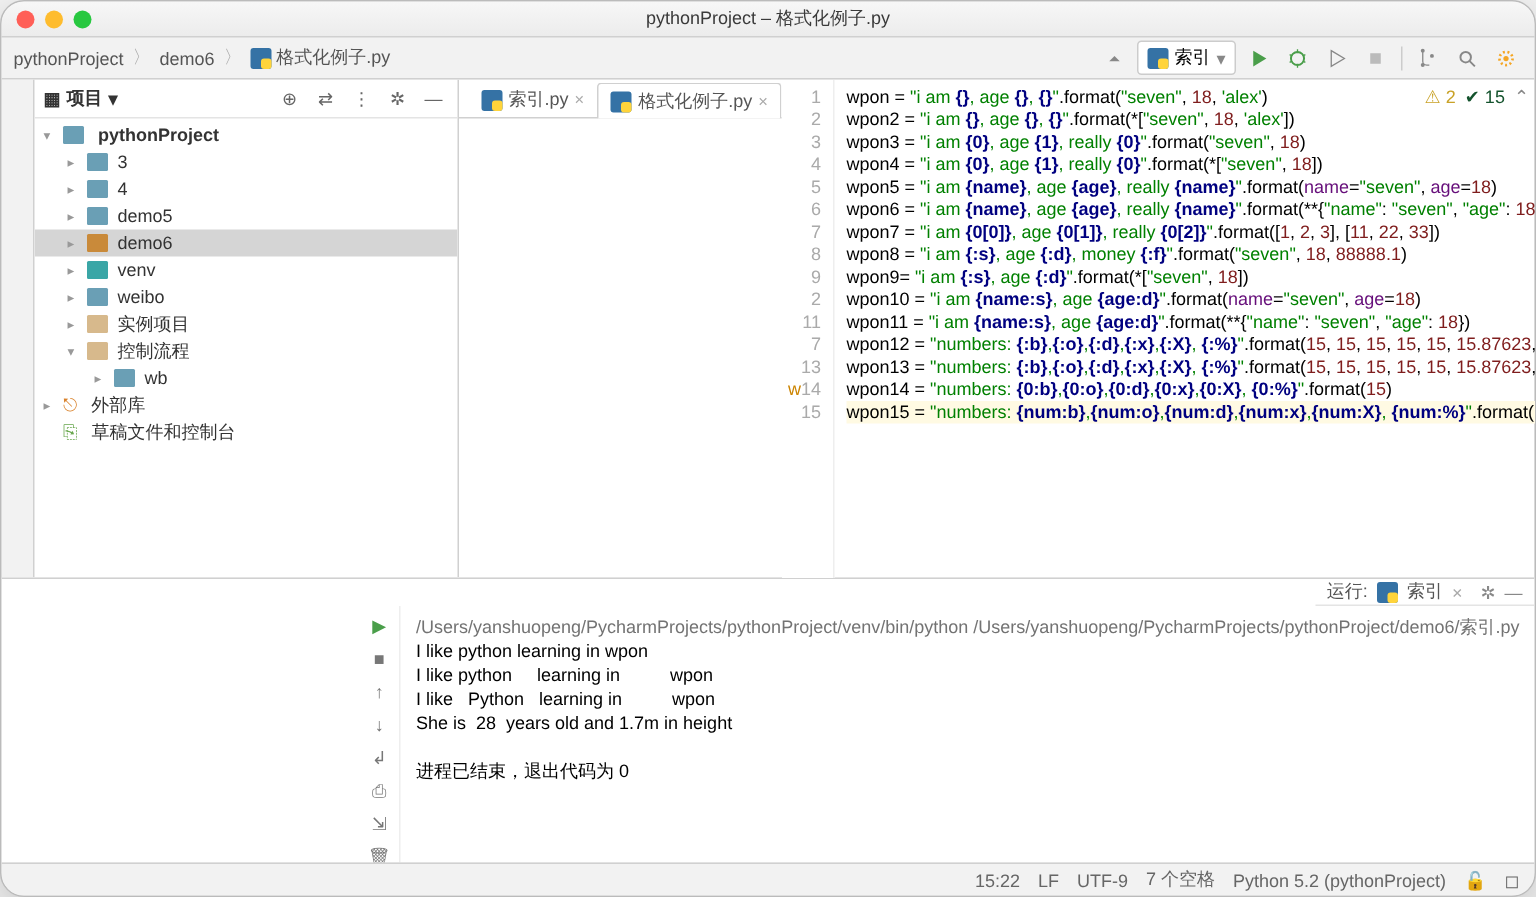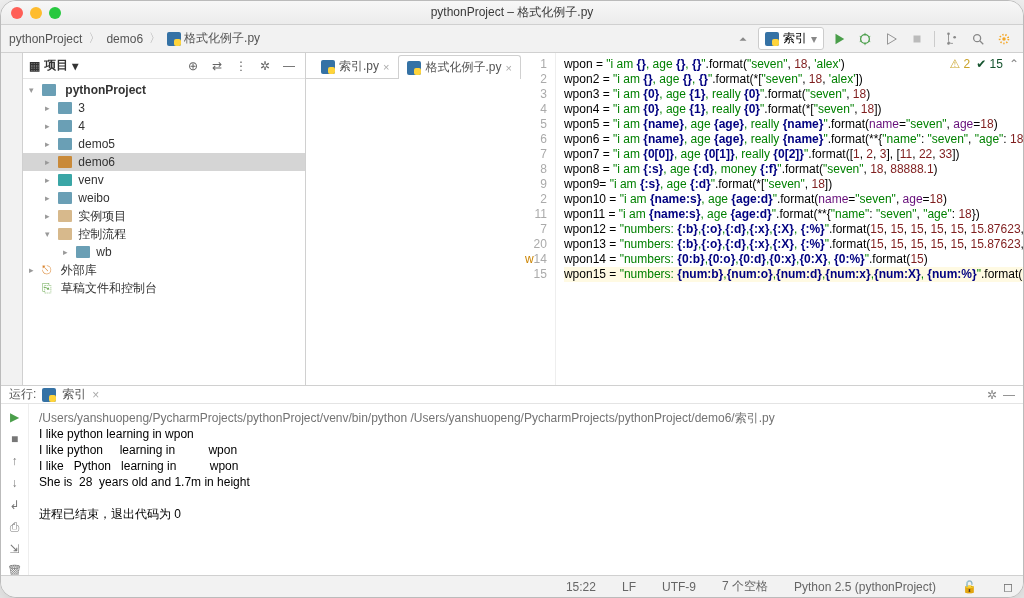--- a/index.html
+++ b/index.html
@@ -42,27 +42,27 @@
 .code { flex:1; display:flex; overflow:auto; font-family:Menlo,Consolas,monospace; font-size:12px; line-height:15px; position:relative; }
 .gutter { width:40px; background:#fff; color:#aaa; text-align:right; padding:4px 8px 4px 4px; border-right:1px solid #eee; }
 .lines { padding:4px 8px; flex:1; white-space:pre; }
 .lines .row { height:15px; }
 .row.hl { background:#fffae3; }
 .k-str{color:#008000}.k-num{color:#7f1d1d}.k-fmt{color:#000080;font-weight:bold}
 .k-par{color:#660e7a}
 .gut-mark { color:#cc8400; }
 .rightgutter{position:absolute;right:4px;top:4px;font-size:10px;color:#888;display:flex;gap:6px;align-items:center}
 .warn{color:#c9a227}.ok{color:#14532d}
-.console { height:190px; border-top:1px solid #d0d0d0; background:#fff; display:flex; flex-direction:column; }
+.console { height:190px; border-top:1px solid #d0d0d0; background:#fff; display:flex; flex-direction:column;align-items:flex-end; }
 .con-hdr { height:24px; display:flex; align-items:center; padding:0 8px; gap:6px; color:#555; border-bottom:1px solid #e4e4e4; }
 .con-body { flex:1; display:flex; }
 .con-tools { width:28px; border-right:1px solid #eee; display:flex; flex-direction:column; align-items:center; padding-top:6px; gap:8px; color:#777; }
 .con-out { flex:1; padding:6px 10px; font-family:Menlo,Consolas,monospace; font-size:12px; line-height:16px; white-space:pre; overflow:auto; }
 .path{color:#737373}
-.status { height:22px; border-top:1px solid #d0d0d0; background:#f2f2f2; display:flex; align-items:center; justify-content:flex-end; padding:0 10px; gap:26px; color:#666; font-size:11px; }
+.status { height:22px; border-top:1px solid #d0d0d0; background:#f2f2f2; display:flex; align-items:center; justify-content:flex-end; padding:0 10px; gap:12px; color:#666; font-size:11px; }
 .leftrail{width:22px;background:#f2f2f2;border-right:1px solid #d0d0d0;display:flex;flex-direction:column;align-items:center;padding-top:8px;color:#777;gap:10px}
 .mainrow{flex:1;display:flex;overflow:hidden}
 </style>
 </head>
 <body>
 
 <div class="window">
   <div class="titlebar">
     <div class="traffic">
       <div class="dot red"></div>
@@ -187,21 +187,21 @@
               <div class="row">3</div>
               <div class="row">4</div>
               <div class="row">5</div>
               <div class="row">6</div>
               <div class="row">7</div>
               <div class="row">8</div>
               <div class="row">9</div>
               <div class="row">2</div>
               <div class="row">11</div>
               <div class="row">7</div>
-              <div class="row">20</div>
+              <div class="row">13</div>
               <div class="row"><span class="gut-mark">w</span>14</div>
               <div class="row">15</div>
             </div>
         <div class="lines" id="lines"><div class="row ">wpon = <span class="k-str">"i am <span class="k-fmt">{}</span>, age <span class="k-fmt">{}</span>, <span class="k-fmt">{}</span>"</span>.format(<span class="k-str">"seven"</span>, <span class="k-num">18</span>, <span class="k-str">'alex'</span>)</div><div class="row ">wpon2 = <span class="k-str">"i am <span class="k-fmt">{}</span>, age <span class="k-fmt">{}</span>, <span class="k-fmt">{}</span>"</span>.format(*[<span class="k-str">"seven"</span>, <span class="k-num">18</span>, <span class="k-str">'alex'</span>])</div><div class="row ">wpon3 = <span class="k-str">"i am <span class="k-fmt">{0}</span>, age <span class="k-fmt">{1}</span>, really <span class="k-fmt">{0}</span>"</span>.format(<span class="k-str">"seven"</span>, <span class="k-num">18</span>)</div><div class="row ">wpon4 = <span class="k-str">"i am <span class="k-fmt">{0}</span>, age <span class="k-fmt">{1}</span>, really <span class="k-fmt">{0}</span>"</span>.format(*[<span class="k-str">"seven"</span>, <span class="k-num">18</span>])</div><div class="row ">wpon5 = <span class="k-str">"i am <span class="k-fmt">{name}</span>, age <span class="k-fmt">{age}</span>, really <span class="k-fmt">{name}</span>"</span>.format(<span class="k-par">name</span>=<span class="k-str">"seven"</span>, <span class="k-par">age</span>=<span class="k-num">18</span>)</div><div class="row ">wpon6 = <span class="k-str">"i am <span class="k-fmt">{name}</span>, age <span class="k-fmt">{age}</span>, really <span class="k-fmt">{name}</span>"</span>.format(**{<span class="k-str">"name"</span>: <span class="k-str">"seven"</span>, <span class="k-str">"age"</span>: <span class="k-num">18</span>})</div><div class="row ">wpon7 = <span class="k-str">"i am <span class="k-fmt">{0[0]}</span>, age <span class="k-fmt">{0[1]}</span>, really <span class="k-fmt">{0[2]}</span>"</span>.format([<span class="k-num">1</span>, <span class="k-num">2</span>, <span class="k-num">3</span>], [<span class="k-num">11</span>, <span class="k-num">22</span>, <span class="k-num">33</span>])</div><div class="row ">wpon8 = <span class="k-str">"i am <span class="k-fmt">{:s}</span>, age <span class="k-fmt">{:d}</span>, money <span class="k-fmt">{:f}</span>"</span>.format(<span class="k-str">"seven"</span>, <span class="k-num">18</span>, <span class="k-num">88888.1</span>)</div><div class="row ">wpon9= <span class="k-str">"i am <span class="k-fmt">{:s}</span>, age <span class="k-fmt">{:d}</span>"</span>.format(*[<span class="k-str">"seven"</span>, <span class="k-num">18</span>])</div><div class="row ">wpon10 = <span class="k-str">"i am <span class="k-fmt">{name:s}</span>, age <span class="k-fmt">{age:d}</span>"</span>.format(<span class="k-par">name</span>=<span class="k-str">"seven"</span>, <span class="k-par">age</span>=<span class="k-num">18</span>)</div><div class="row ">wpon11 = <span class="k-str">"i am <span class="k-fmt">{name:s}</span>, age <span class="k-fmt">{age:d}</span>"</span>.format(**{<span class="k-str">"name"</span>: <span class="k-str">"seven"</span>, <span class="k-str">"age"</span>: <span class="k-num">18</span>})</div><div class="row ">wpon12 = <span class="k-str">"numbers: <span class="k-fmt">{:b}</span>,<span class="k-fmt">{:o}</span>,<span class="k-fmt">{:d}</span>,<span class="k-fmt">{:x}</span>,<span class="k-fmt">{:X}</span>, <span class="k-fmt">{:%}</span>"</span>.format(<span class="k-num">15</span>, <span class="k-num">15</span>, <span class="k-num">15</span>, <span class="k-num">15</span>, <span class="k-num">15</span>, <span class="k-num">15.87623</span>, <span class="k-num">2</span>)</div><div class="row ">wpon13 = <span class="k-str">"numbers: <span class="k-fmt">{:b}</span>,<span class="k-fmt">{:o}</span>,<span class="k-fmt">{:d}</span>,<span class="k-fmt">{:x}</span>,<span class="k-fmt">{:X}</span>, <span class="k-fmt">{:%}</span>"</span>.format(<span class="k-num">15</span>, <span class="k-num">15</span>, <span class="k-num">15</span>, <span class="k-num">15</span>, <span class="k-num">15</span>, <span class="k-num">15.87623</span>, <span class="k-num">2</span>)</div><div class="row ">wpon14 = <span class="k-str">"numbers: <span class="k-fmt">{0:b}</span>,<span class="k-fmt">{0:o}</span>,<span class="k-fmt">{0:d}</span>,<span class="k-fmt">{0:x}</span>,<span class="k-fmt">{0:X}</span>, <span class="k-fmt">{0:%}</span>"</span>.format(<span class="k-num">15</span>)</div><div class="row hl">wpon15 = <span class="k-str">"numbers: <span class="k-fmt">{num:b}</span>,<span class="k-fmt">{num:o}</span>,<span class="k-fmt">{num:d}</span>,<span class="k-fmt">{num:x}</span>,<span class="k-fmt">{num:X}</span>, <span class="k-fmt">{num:%}</span>"</span>.format(<span class="k-par">num</span>=<span class="k-num">15</span>)</div></div>
         <div class="rightgutter">
               <span class="warn">⚠ <span>2</span></span>
               <span class="ok">✔ <span>15</span></span>
               <span>⌃</span>
             </div>
       </div>
@@ -232,17 +232,17 @@
       </div>
       <div class="con-out" id="conout"><div class="path">/Users/yanshuopeng/PycharmProjects/pythonProject/venv/bin/python /Users/yanshuopeng/PycharmProjects/pythonProject/demo6/索引.py</div><div>I like python learning in wpon</div><div>I like python     learning in          wpon</div><div>I like   Python   learning in          wpon</div><div>She is  28  years old and 1.7m in height</div><div>&nbsp;</div><div>进程已结束，退出代码为 0</div></div>
     </div>
   </div>
 
   <div class="status">
     <span>15:22</span>
     <span>LF</span>
     <span>UTF-9</span>
     <span>7 个空格</span>
-    <span>Python 2.5 (pythonProject)</span>
+    <span>Python 5.2 (pythonProject)</span>
     <span>🔓</span>
     <span>◻</span>
   </div>
 </div>
 
 </body></html>

